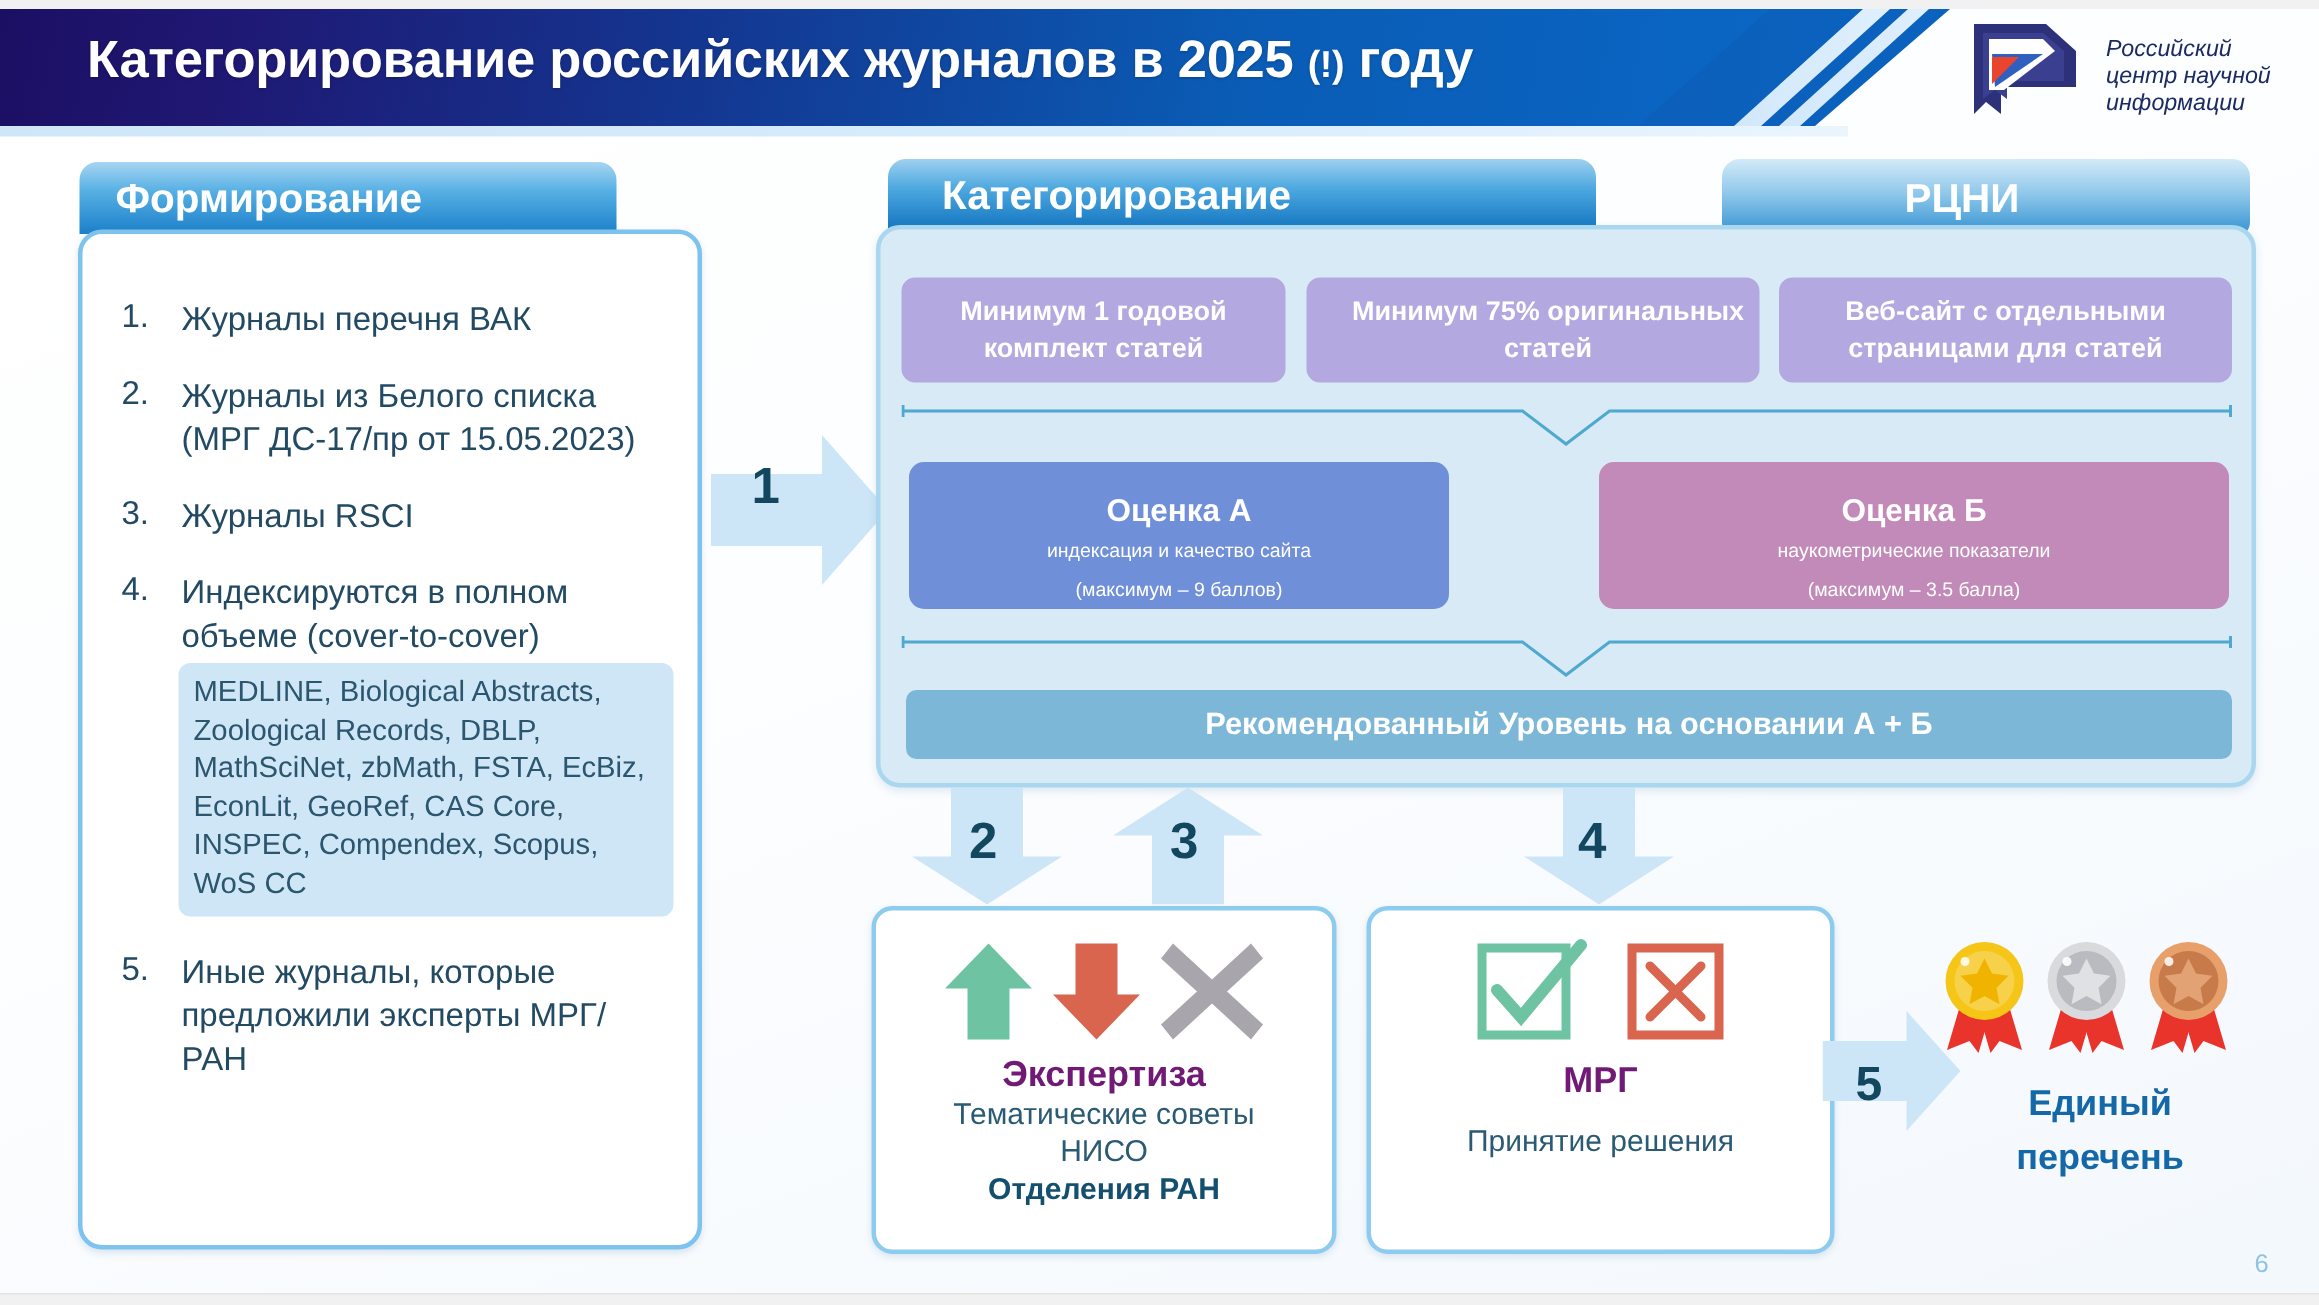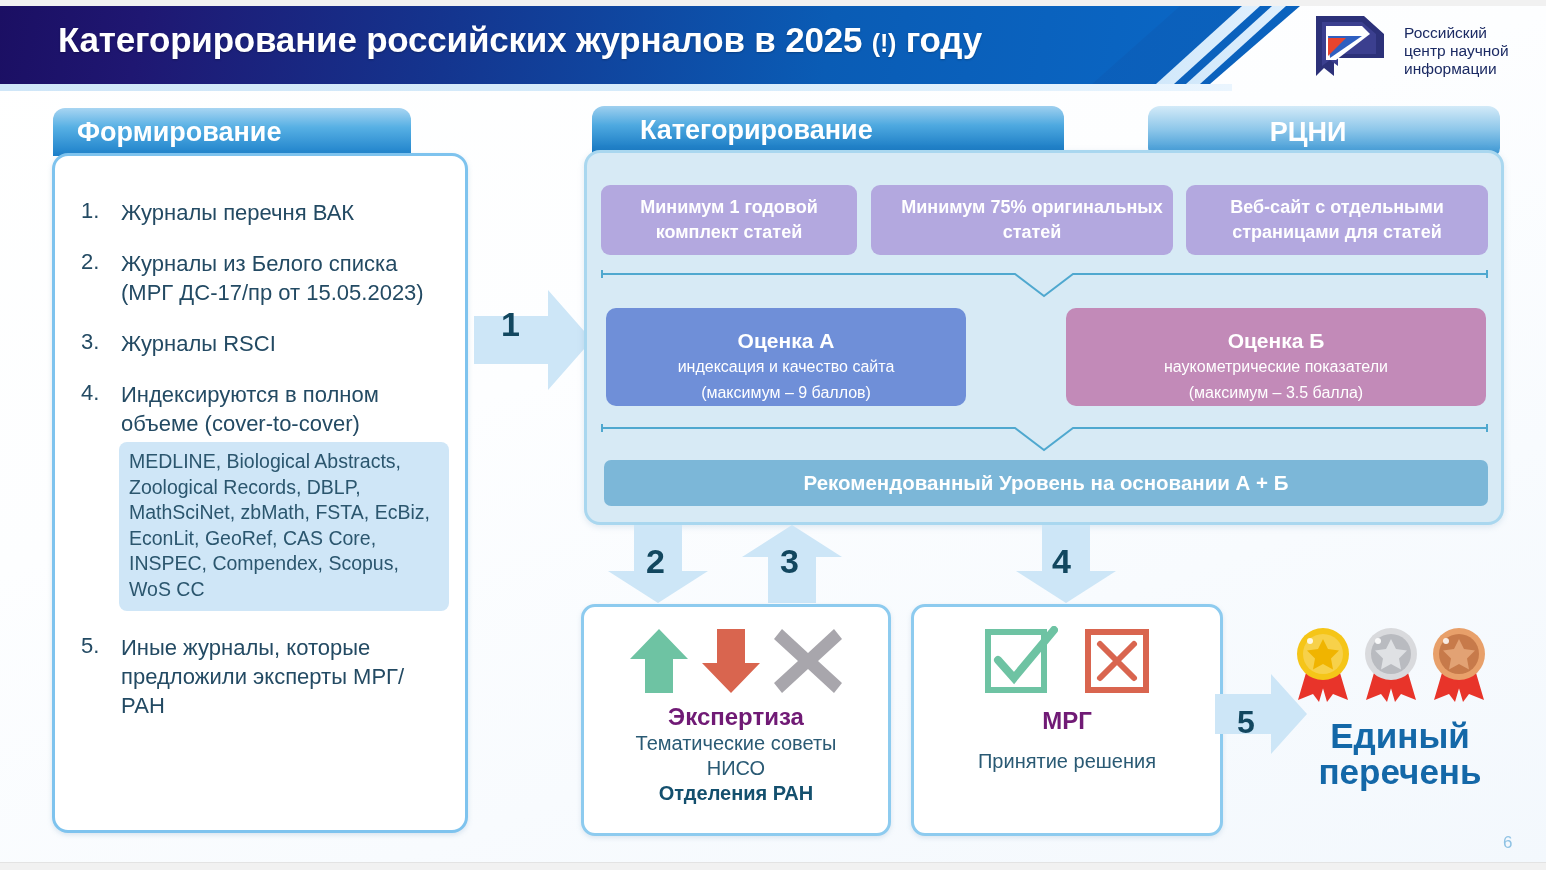--- a/index.html
+++ b/index.html
@@ -43,41 +43,41 @@
   }
   .header-title {
     position: absolute; left: 58px; top: 14px;
     font-size: 35px; font-weight: bold; color: #ffffff;
     letter-spacing: -0.2px; white-space: nowrap;
     text-shadow: 0 1px 2px rgba(0,0,0,.25);
   }
   .header-title .excl { font-size: 25px; }
 
   
-  .logo-block { position: absolute; left: 1312px; top: 8px; width: 225px; height: 76px; }
+  .logo-block { position: absolute; left: 1312px; top: 8px; width: 225px; height: 76px; font-style: italic; }
   .logo-text {
     position: absolute; left: 92px; top: 10px;
     font-size: 15.5px; line-height: 18px; color: #1b2a63; font-weight: normal;
   }
 
   
   .tab {
     position: absolute; height: 48px; border-radius: 12px 12px 0 0;
     color: #fff; font-size: 27px; font-weight: bold;
     display: flex; align-items: center;
   }
   .tab-form {
     left: 53px; top: 108px; width: 358px;
     background: linear-gradient(180deg,#a8d5f2 0%,#57b0e4 40%,#1b7fc9 100%);
     padding-left: 24px;
   }
   .tab-cat {
     left: 592px; top: 106px; width: 472px;
     background: linear-gradient(180deg,#9fd0ef 0%,#4ea9e0 40%,#1173bf 100%);
-    padding-left: 48px;
+    padding-left: 36px;
   }
   .tab-rcni {
     left: 1148px; top: 106px; width: 352px; height: 52px;
     border-radius: 12px 12px 10px 10px;
     background: linear-gradient(180deg,#d3eaf8 0%,#8ec7ea 45%,#2e8fd0 100%);
     justify-content: center; padding-right: 32px;
   }
 
   .panel {
     position: absolute; border-radius: 16px;
@@ -125,21 +125,21 @@
 
   
   .score {
     position: absolute; top: 308px; height: 98px; border-radius: 10px;
     color: #fff; text-align: center;
     display: flex; flex-direction: column; align-items: center; justify-content: flex-end;
   }
   .score-a { left: 606px; width: 360px; background: #6f8fd8; }
   .score-b { left: 1066px; width: 420px; background: #c28ab8; }
   .score-title { font-size: 21px; font-weight: bold; line-height: 26px; }
-  .score-sub { font-size: 16px; line-height: 26px; }
+  .score-sub { font-size: 13px; line-height: 26px; }
 
   .level-box {
     position: absolute; left: 604px; top: 460px; width: 884px; height: 46px;
     background: #7cb7d8; border-radius: 7px;
     color: #ffffff; font-size: 20.5px; font-weight: bold;
     display: flex; align-items: center; justify-content: center;
   }
 
   
   .arrow-1 {
@@ -170,21 +170,21 @@
   .icon-row { display: flex; align-items: center; justify-content: center; gap: 10px; margin-top: 18px; height: 72px; }
   .card-title { font-size: 24px; font-weight: bold; color: #701a75; margin-top: 6px; }
   .card-sub { font-size: 20px; line-height: 25px; color: #2a5a74; text-align: center; }
   .card-sub.bold { font-weight: bold; color: #14506e; }
 
   
   .medals { position: absolute; left: 1292px; top: 626px; width: 200px; height: 76px;
             display: flex; gap: 6px; }
   .final-label {
     position: absolute; left: 1286px; top: 718px; width: 228px;
-    text-align: center; font-size: 35px; font-weight: bold; line-height: 36px;
+    text-align: center; font-size: 24px; font-weight: bold; line-height: 36px;
     color: #1468a8;
   }
 
   .page-num {
     position: absolute; left: 1503px; top: 833px;
     font-size: 17px; color: #8fc2e4;
   }
   .bottom-rule {
     position: absolute; left: 0; top: 862px; width: 1546px; height: 8px;
     background: #f1f1f1; border-top: 1px solid #e3e3e3;

